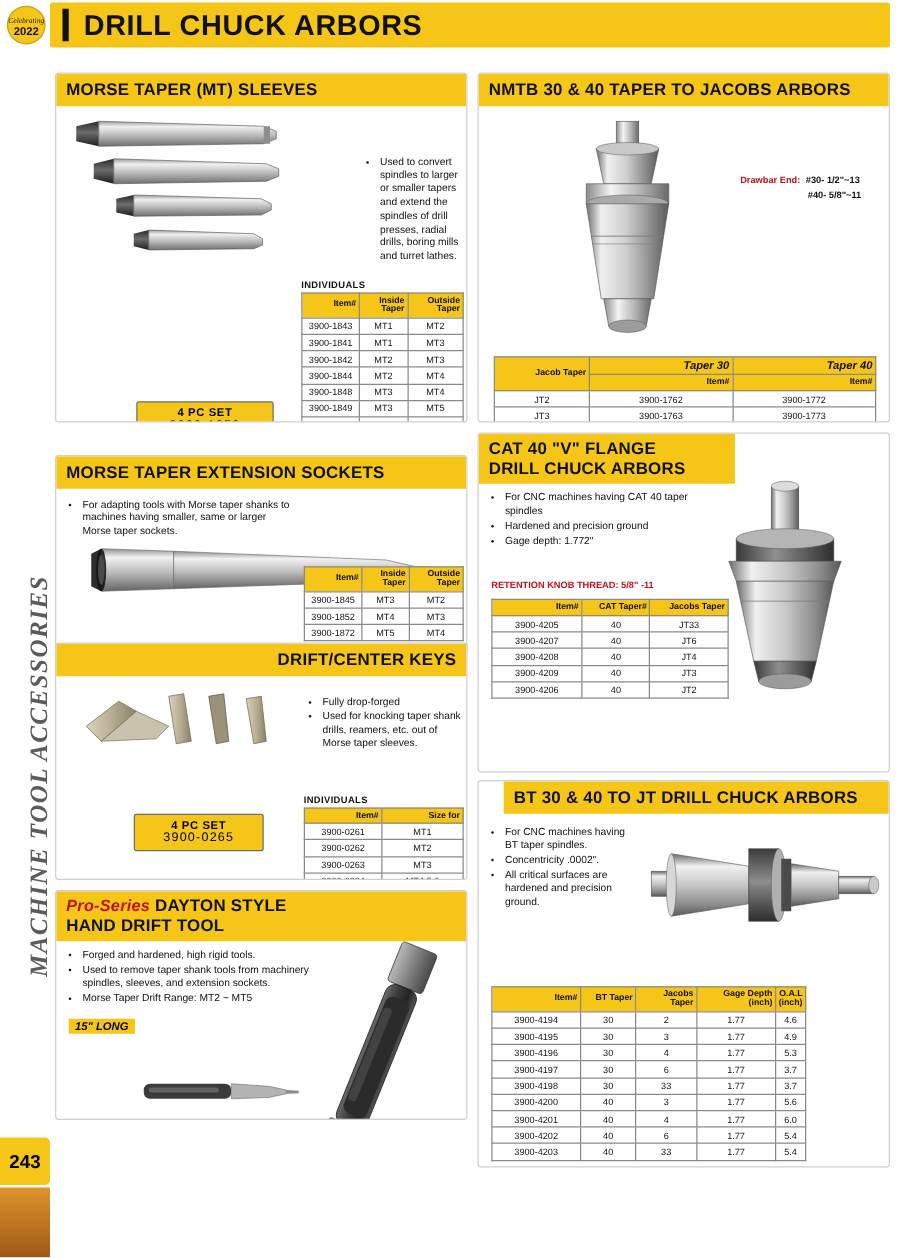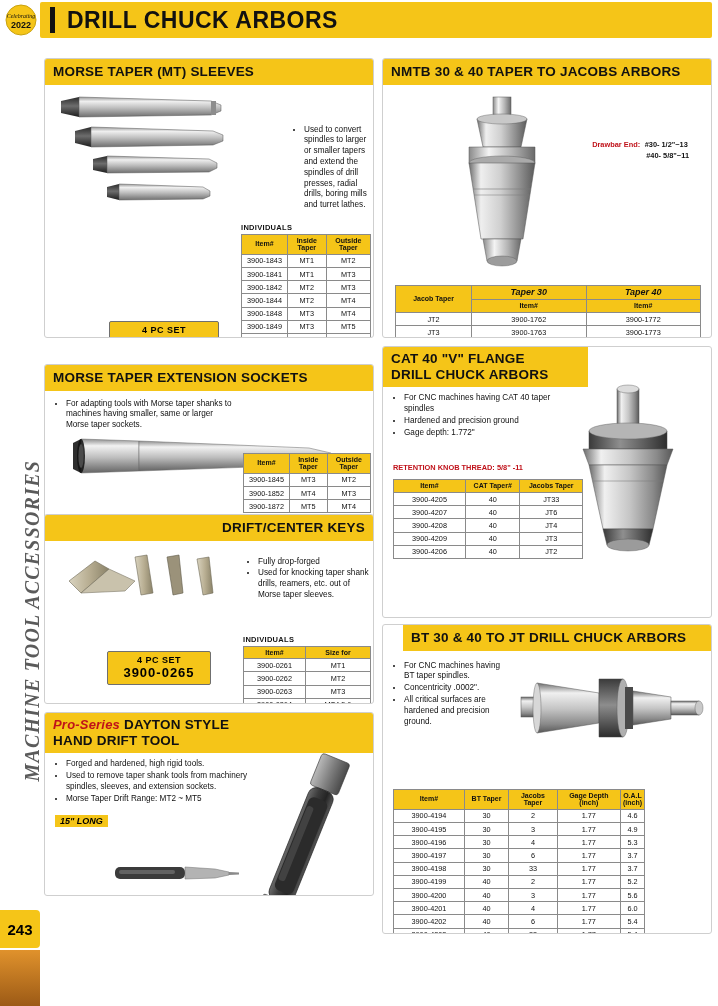--- a/index.html
+++ b/index.html
@@ -84,21 +84,21 @@
     border-collapse:collapse;
     font-size:7.3px;
     width:100%;
   }
   table.spec th {
     background:#f5c518;
     border:0.6px solid #8a8a8a;
     padding:2px 2px;
     font-size:7px;
     line-height:1.1;
-    text-align:center;
+    text-align:right;
     font-weight:bold;
     color:#111;
   }
   table.spec td {
     border:0.6px solid #8a8a8a;
     padding:1.6px 3px;
     text-align:center;
     color:#111;
     font-size:7.3px;
     white-space:nowrap;
@@ -109,21 +109,21 @@
 
   
   .set-badge {
     border:1px solid #6f6f6f;
     background:#f5c518;
     text-align:center;
     padding:3px 6px 4px 6px;
     border-radius:2px;
   }
   .set-badge .t1 { font-size:9px; font-weight:bold; letter-spacing:0.5px; }
-  .set-badge .t2 { font-size:13px; font-weight:bold; letter-spacing:1px; }
+  .set-badge .t2 { font-size:10px; font-weight:normal; letter-spacing:1px; }
 
   .note-red { color:#c0121a; font-size:7.4px; font-weight:bold; }
   .note-black { font-size:7.4px; font-weight:bold; color:#111; }
 
   
   .art { position:absolute; }
   .taiwan {
     border:1px solid #7a1b12; background:#c0121a; color:#fff;
     font-size:5.5px; font-weight:bold; text-align:center;
     padding:2px 4px; line-height:1.15; border-radius:2px;
@@ -720,27 +720,20 @@
               <td>3.7</td>
             </tr>
           <tr>
               <td>3900-4198</td>
               <td>30</td>
               <td>33</td>
               <td>1.77</td>
               <td>3.7</td>
             </tr>
           <tr>
-              <td>3900-4199</td>
-              <td>40</td>
-              <td>2</td>
-              <td>1.77</td>
-              <td>5.2</td>
-            </tr>
-          <tr>
               <td>3900-4200</td>
               <td>40</td>
               <td>3</td>
               <td>1.77</td>
               <td>5.6</td>
             </tr>
           <tr>
               <td>3900-4201</td>
               <td>40</td>
               <td>4</td>

